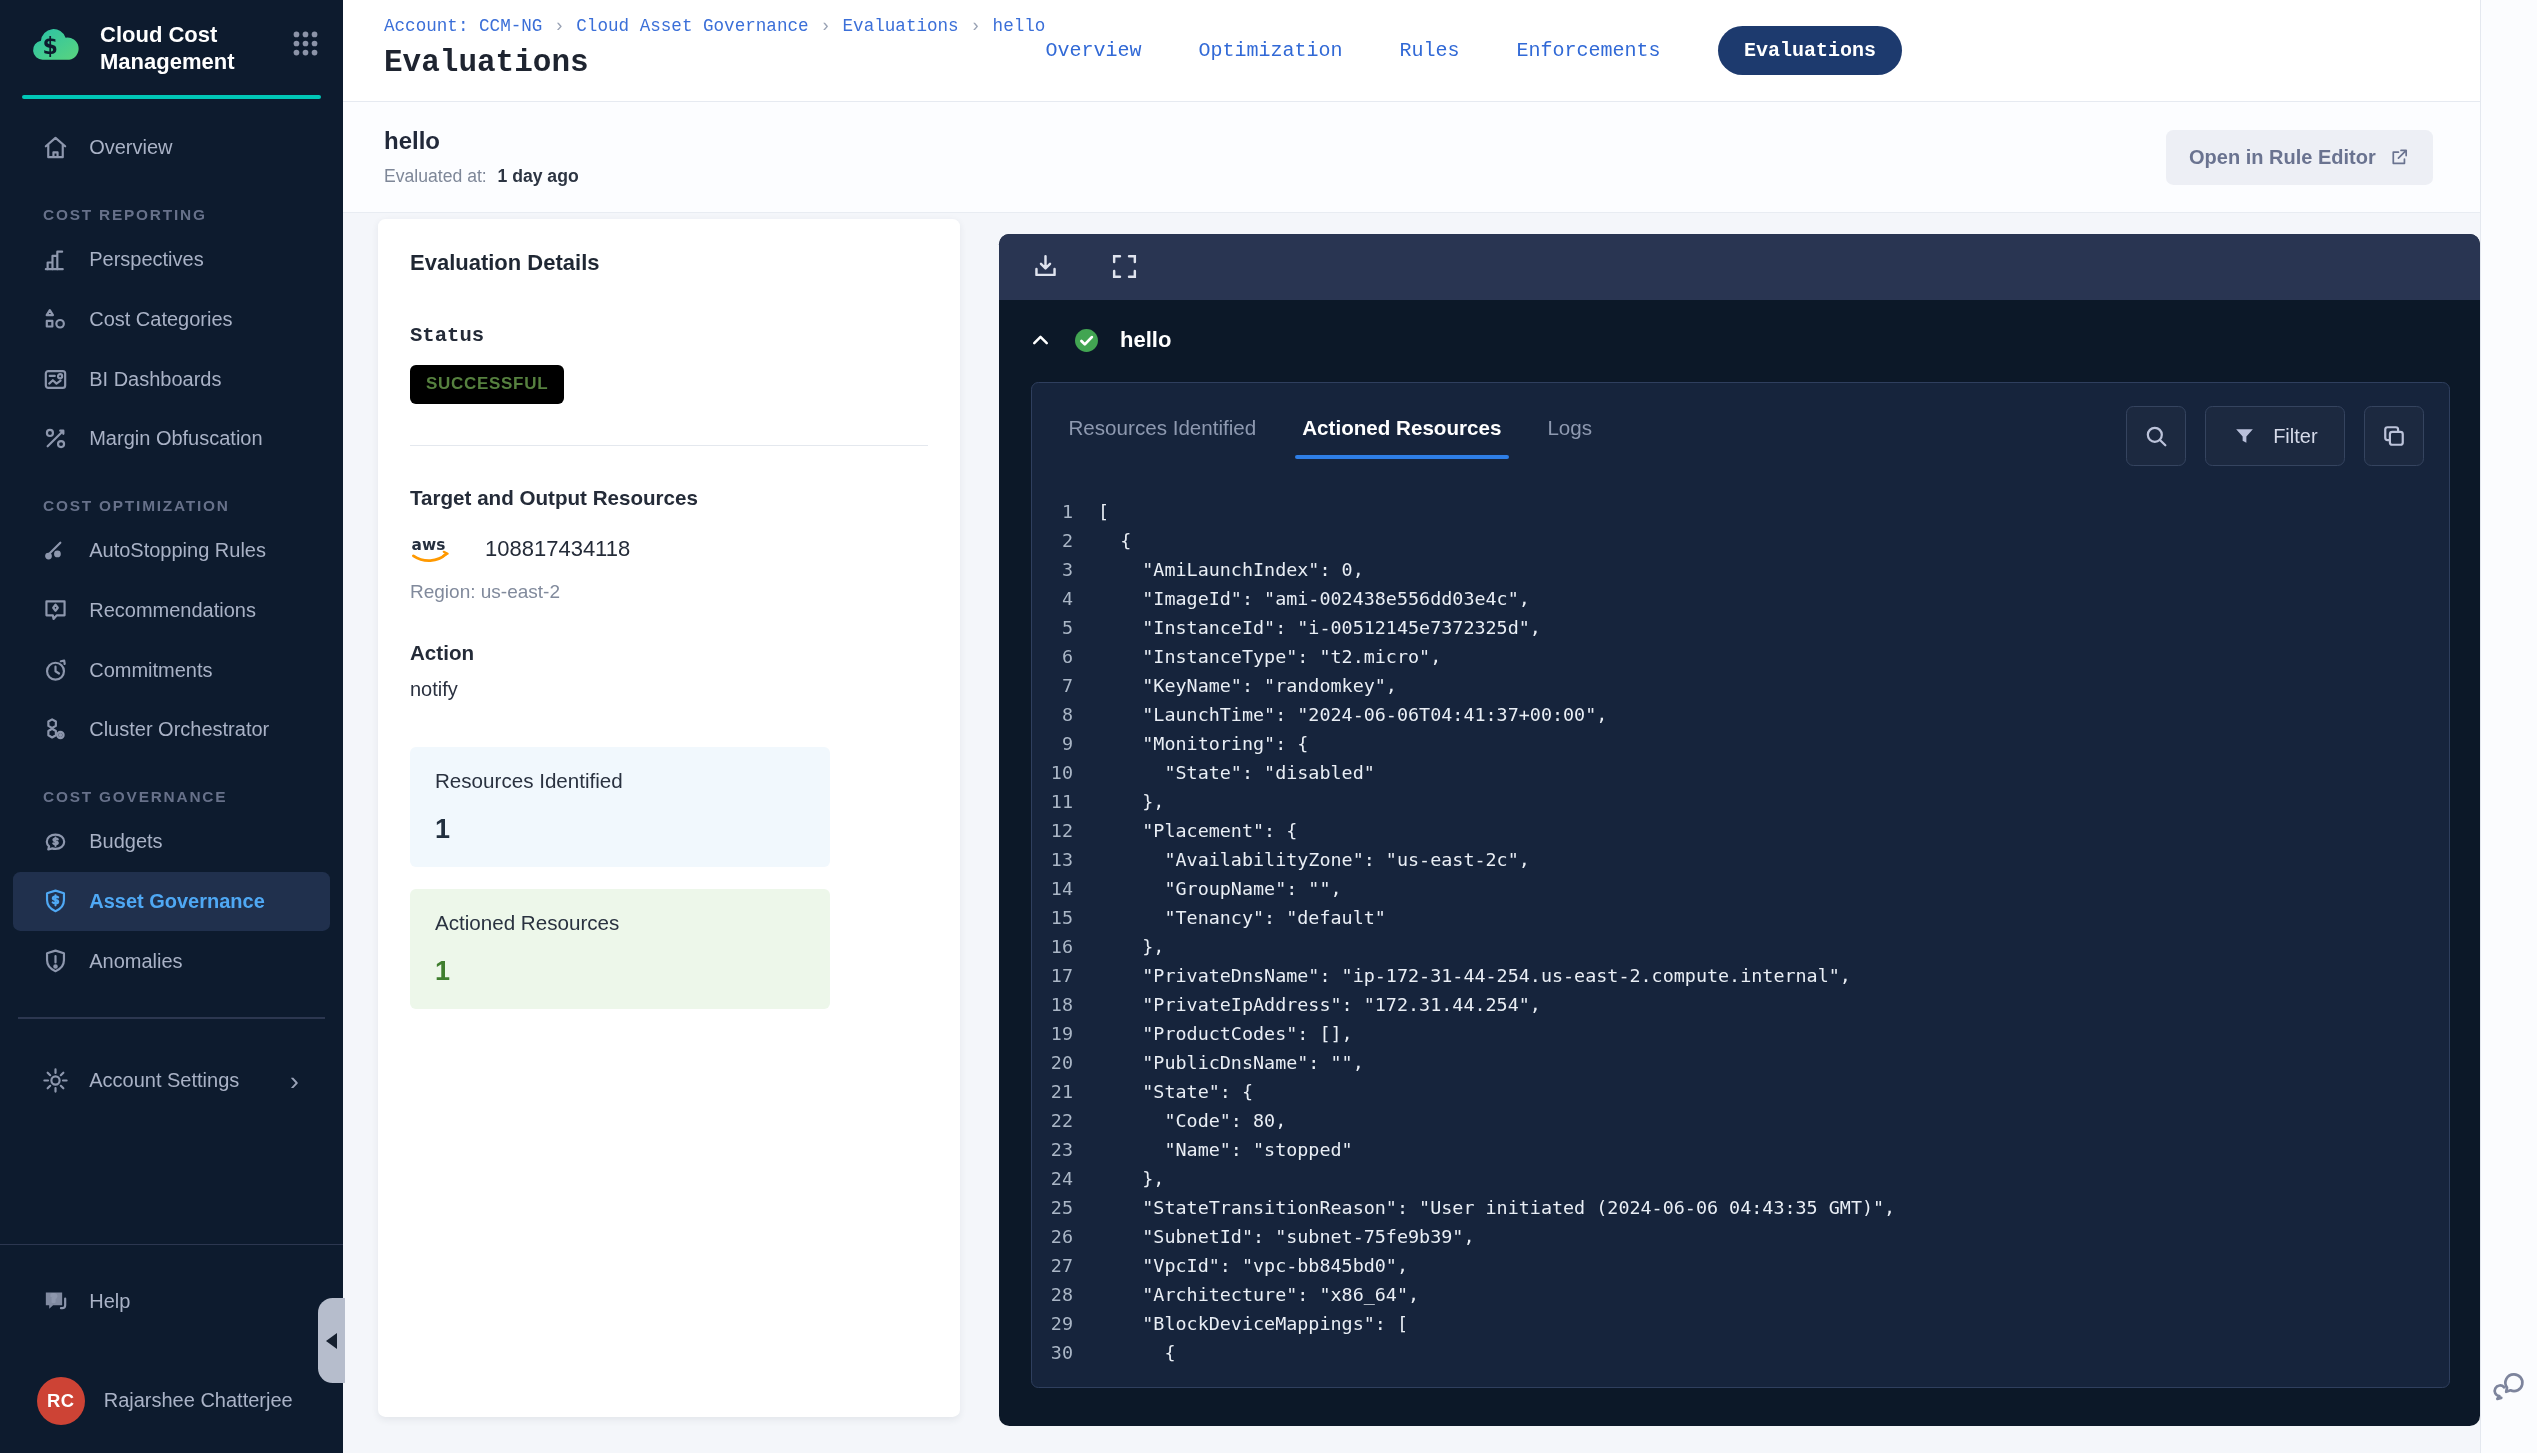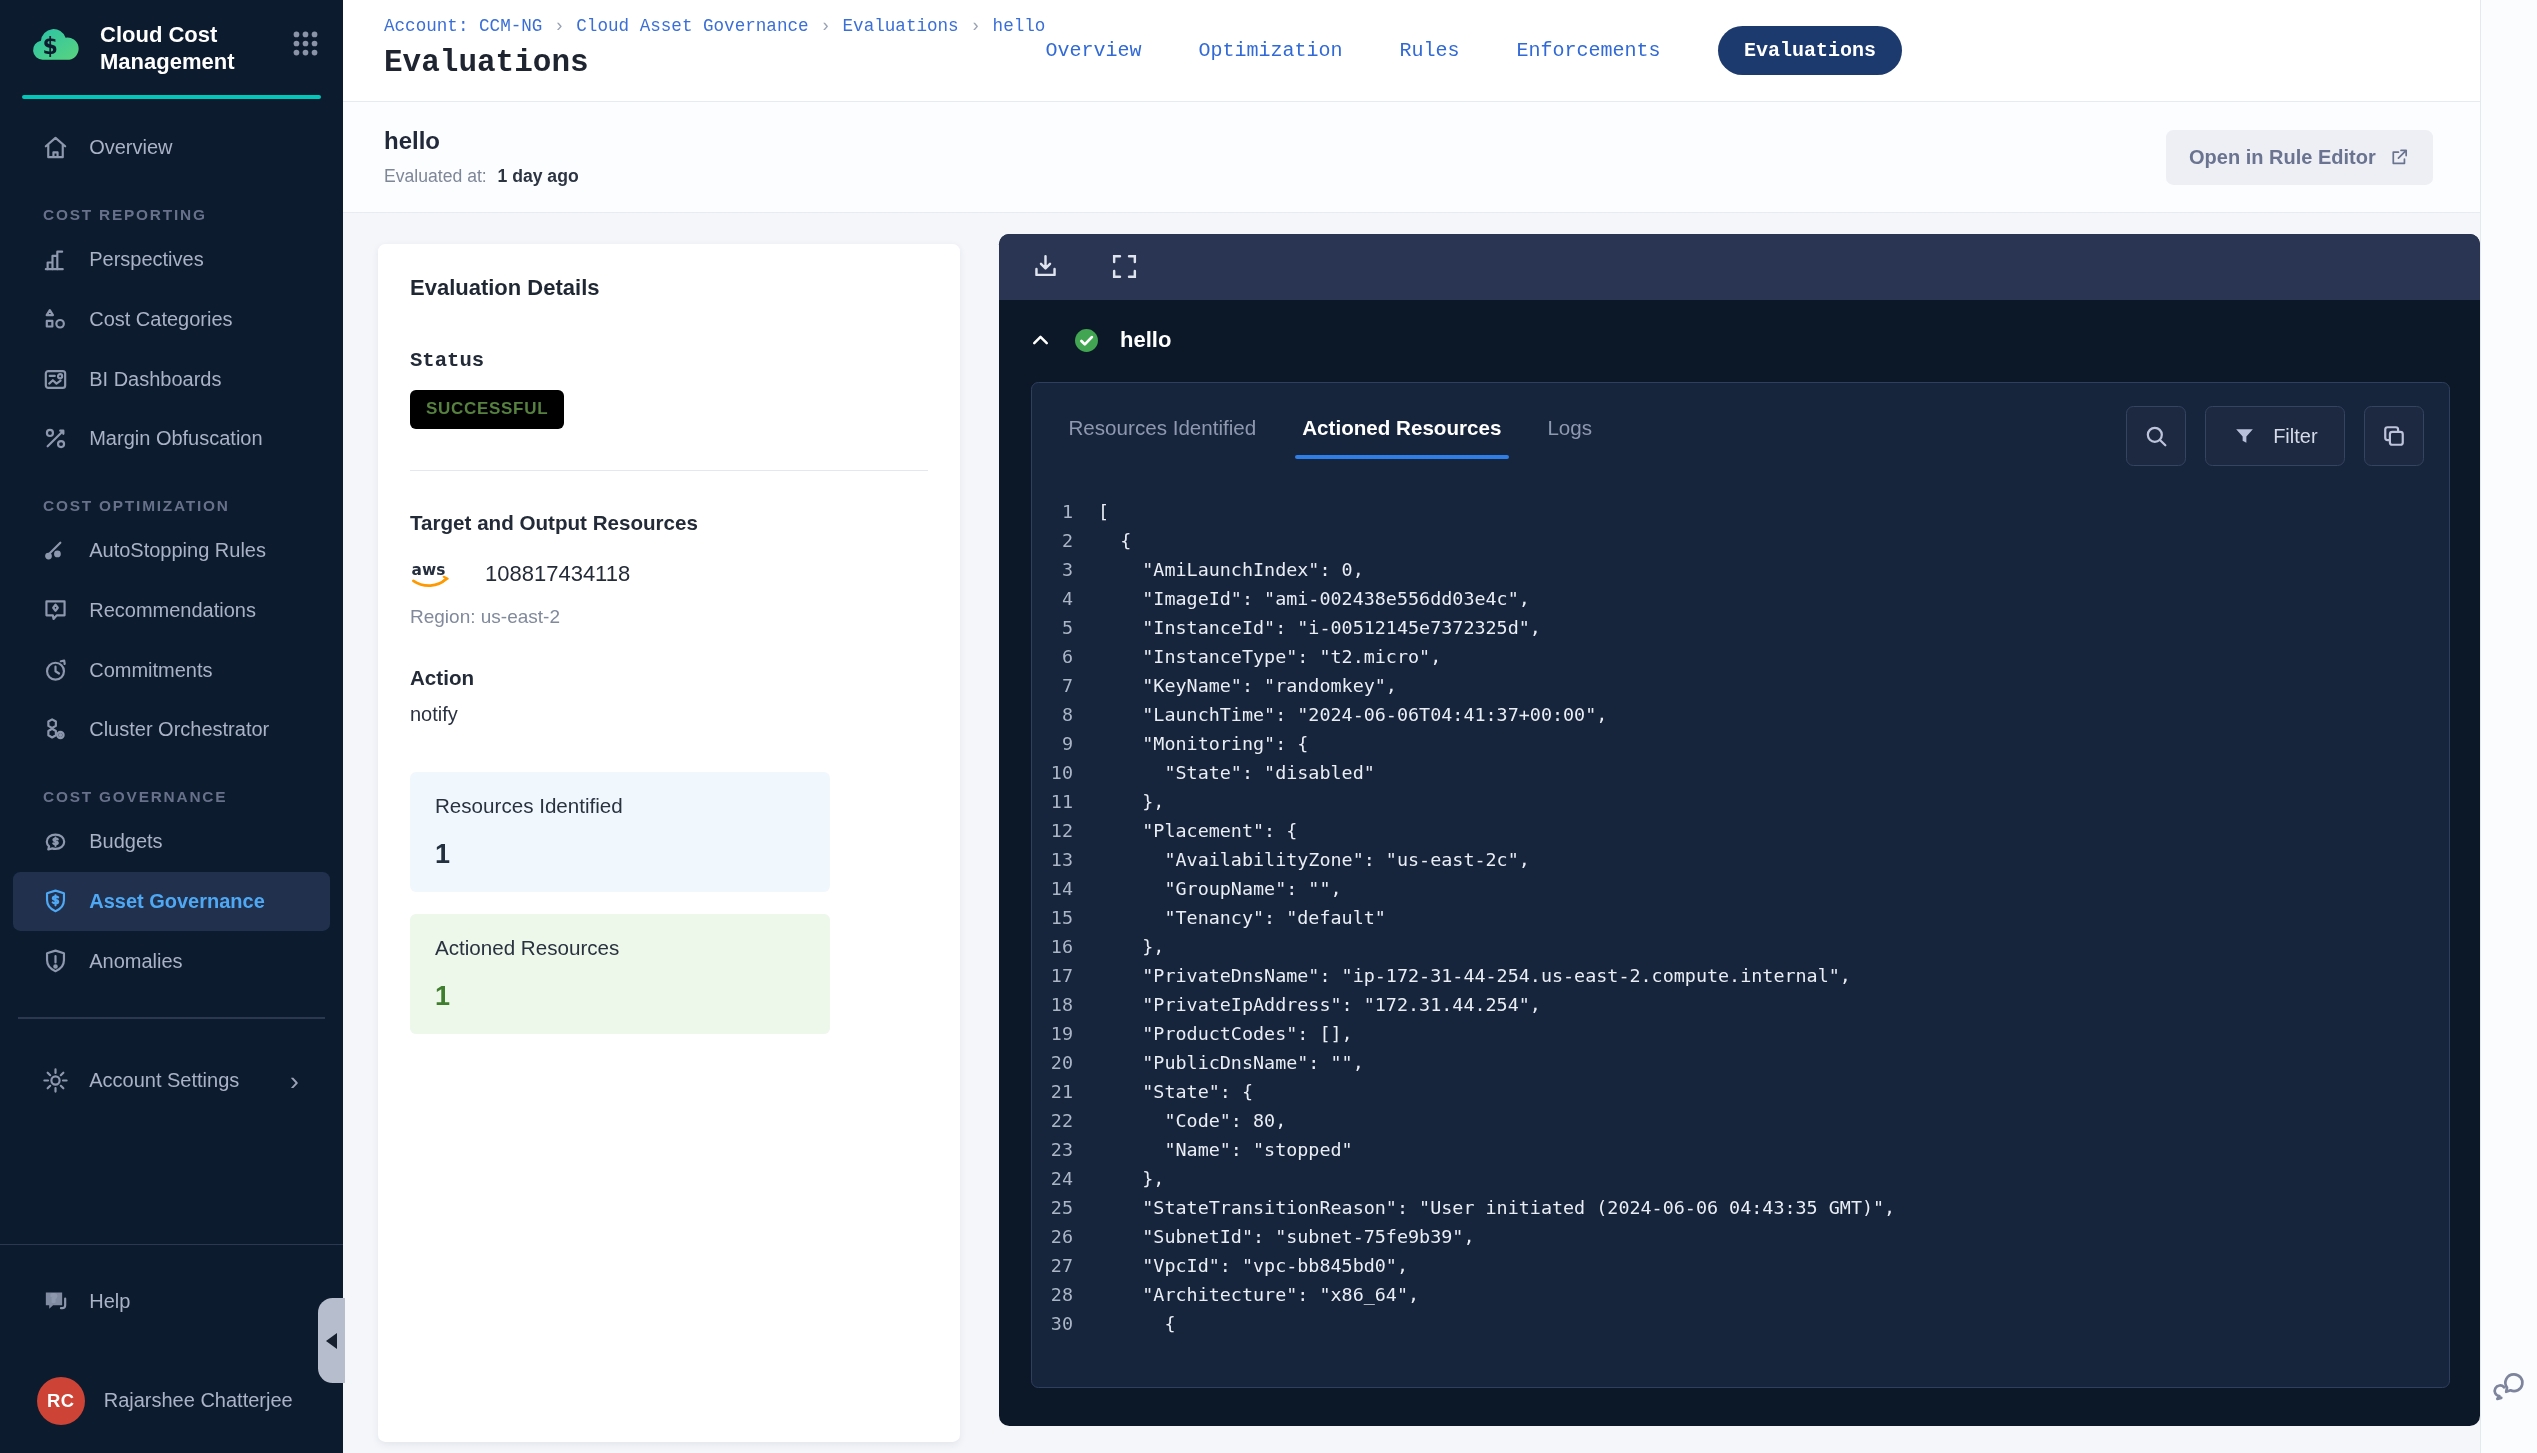--- a/index.html
+++ b/index.html
@@ -53,21 +53,21 @@
   .run-name{font-size:24px;font-weight:bold;color:#22293a;}
   .evaluated{font-size:17.6px;margin-top:11.7px;}
   .evaluated .lab{color:#7e8798;}
   .evaluated .val{color:#2c3442;font-weight:bold;margin-left:5.9px;}
   .open-btn{display:flex;align-items:center;gap:13.2px;background:#edeff5;border:none;border-radius:7.3px;
             padding:16px 23.5px;font-size:20px;font-weight:bold;color:#6a7390;cursor:pointer;font-family:inherit;}
 
   .content{position:relative;height:1241px;}
 
   
-  .details-card{position:absolute;left:35px;top:31px;width:582px;height:1198px;background:#fff;border-radius:7.3px;
+  .details-card{position:absolute;left:35px;top:6px;width:582px;height:1198px;background:#fff;border-radius:7.3px;
                 box-shadow:0 2.2px 7.3px rgba(40,50,70,.08);padding:31px 32px;box-sizing:border-box;}
   .card-title{font-size:22px;font-weight:bold;color:#1f2733;}
   .lbl{font-size:20.6px;font-weight:bold;color:#242b38;}
   .status-lbl{margin-top:48px;font-family:Liberation Mono, monospace;}
   .badge{display:inline-block;margin-top:17.6px;background:#000000;color:#56813f;font-size:17px;font-weight:bold;
          letter-spacing:0.7px;border-radius:5.9px;padding:9.5px 16px;}
   .card-hr{border:none;border-top:1.5px solid #e4e8ee;margin:41px 0 0 0;}
   .target-lbl{margin-top:40px;}
   .aws-row{display:flex;align-items:center;gap:32px;margin-top:25px;}
   .acct-id{font-size:22px;color:#242b38;}
@@ -539,20 +539,24 @@
                 </div>
                 <div class="code-row">
                   <span class="ln">27</span>
                   <span class="lc">    "VpcId": "vpc-bb845bd0",</span>
                 </div>
                 <div class="code-row">
                   <span class="ln">28</span>
                   <span class="lc">    "Architecture": "x86_64",</span>
                 </div>
                 <div class="code-row">
+                  <span class="ln">29</span>
+                  <span class="lc">    "BlockDeviceMappings": [</span>
+                </div>
+                <div class="code-row">
                   <span class="ln">30</span>
                   <span class="lc">      {</span>
                 </div>
               </div>
           </div>
         </div>
       </section>
 
     </div>
   </div>

